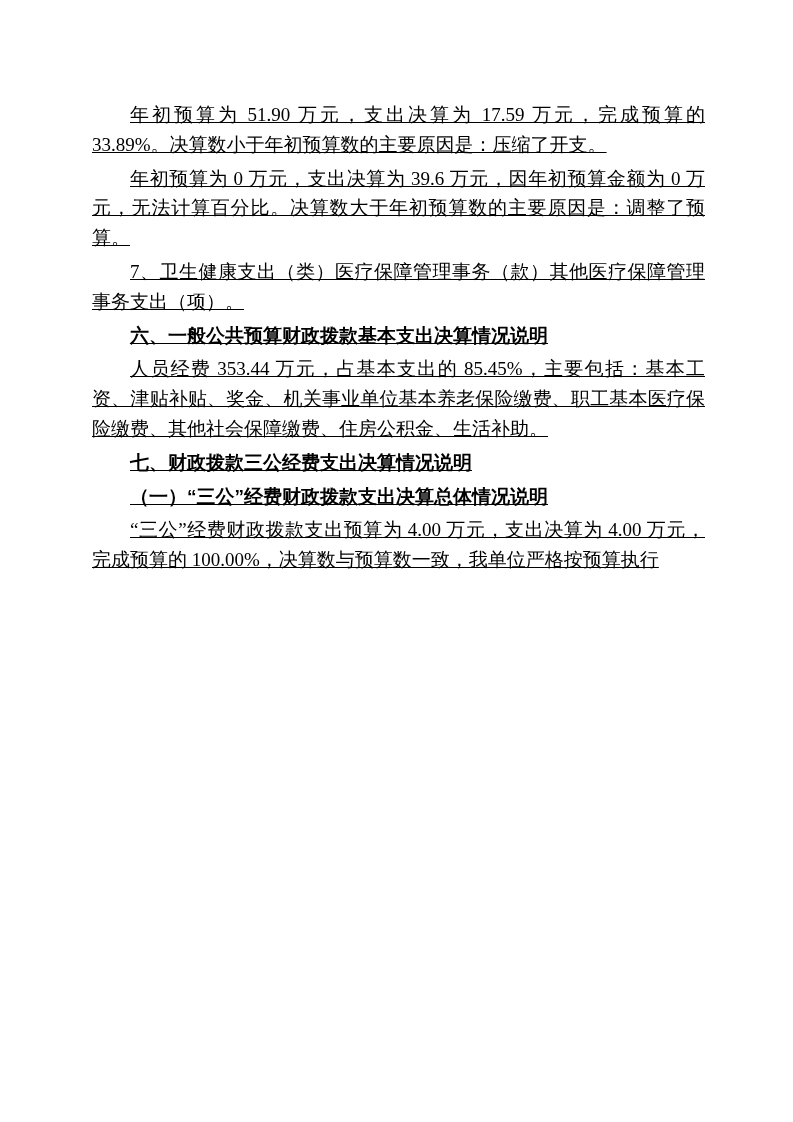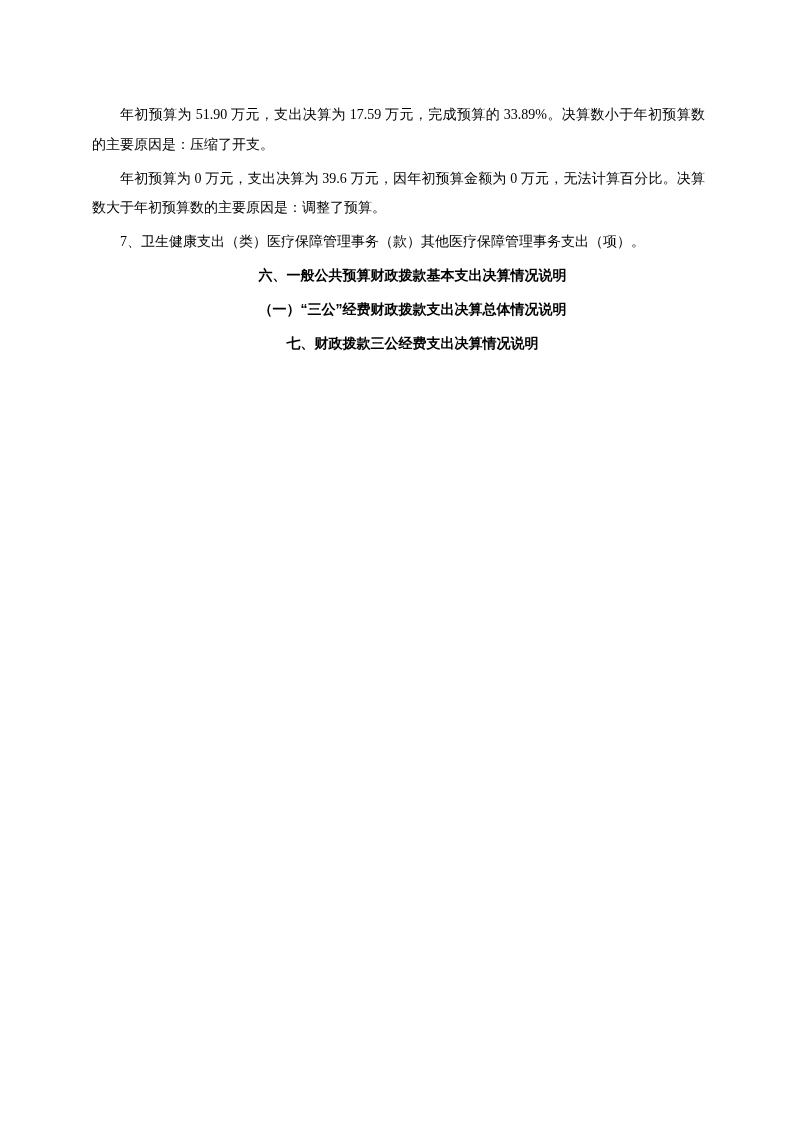--- a/index.html
+++ b/index.html
@@ -19,41 +19,44 @@
   .content {
     position: absolute;
     left: 92px;
     top: 100px;
     width: 613px;
   }
   p.para {
     margin: 4px 0 0 0;
     padding: 0;
     font-family: "Liberation Serif", "DejaVu Serif", serif;
-    font-size: 14px;
+    font-size: 19px;
     line-height: 29.8px;
     text-align: justify;
     text-indent: 2em;
     word-break: normal;
     overflow-wrap: break-word;
+    text-decoration: underline;
   }
   p.para.first {
     margin-top: 0;
   }
   p.heading {
     font-family: "Liberation Sans", "DejaVu Sans", sans-serif;
     font-weight: 700;
-    text-align: center;
+    text-align: left;
   }
 </style>
 </head>
 <body>
 
 <div class="page">
   <div class="content">
     <p class="para first">年初预算为 51.90 万元，支出决算为 17.59 万元，完成预算的 33.89%。决算数小于年初预算数的主要原因是：压缩了开支。</p>
     <p class="para">年初预算为 0 万元，支出决算为 39.6 万元，因年初预算金额为 0 万元，无法计算百分比。决算数大于年初预算数的主要原因是：调整了预算。</p>
     <p class="para">7、卫生健康支出（类）医疗保障管理事务（款）其他医疗保障管理事务支出（项）。</p>
     <p class="para heading">六、一般公共预算财政拨款基本支出决算情况说明</p>
+    <p class="para">人员经费 353.44 万元，占基本支出的 85.45%，主要包括：基本工资、津贴补贴、奖金、机关事业单位基本养老保险缴费、职工基本医疗保险缴费、其他社会保障缴费、住房公积金、生活补助。</p>
+    <p class="para heading">七、财政拨款三公经费支出决算情况说明</p>
     <p class="para heading">（一）“三公”经费财政拨款支出决算总体情况说明</p>
-    <p class="para heading">七、财政拨款三公经费支出决算情况说明</p>
+    <p class="para">“三公”经费财政拨款支出预算为 4.00 万元，支出决算为 4.00 万元，完成预算的 100.00%，决算数与预算数一致，我单位严格按预算执行</p>
   </div>
 </div>
 
 </body></html>

